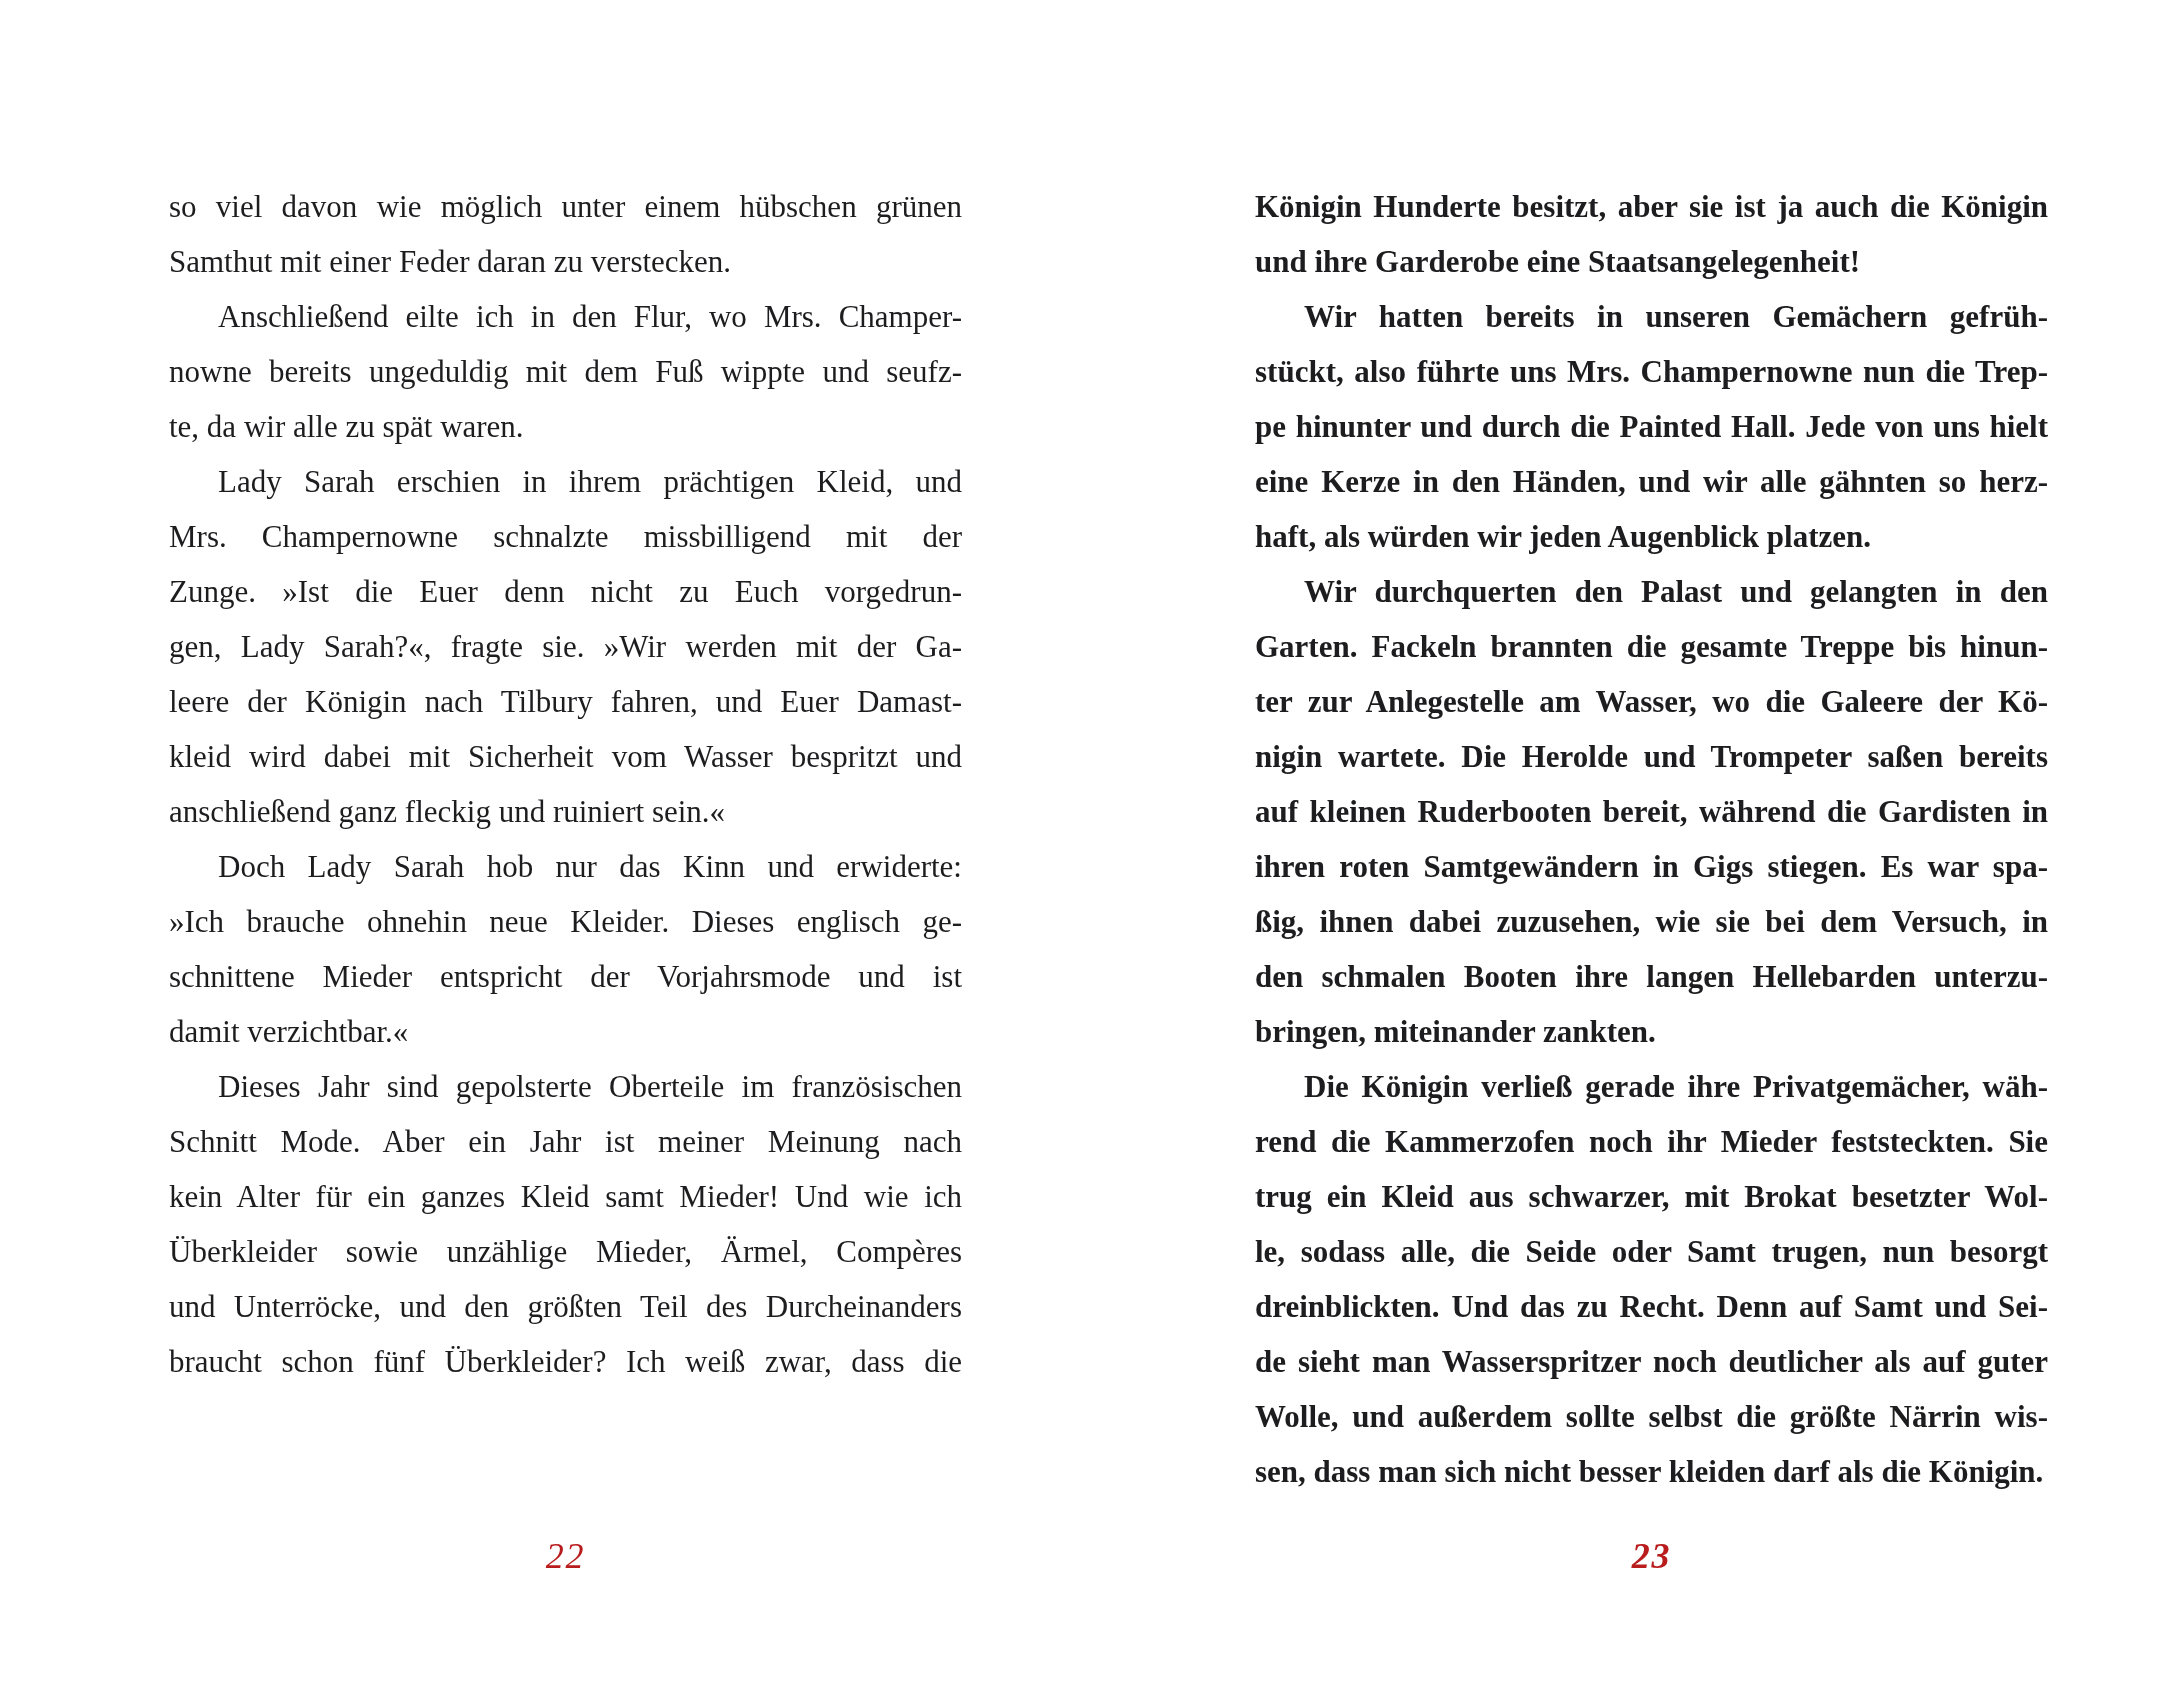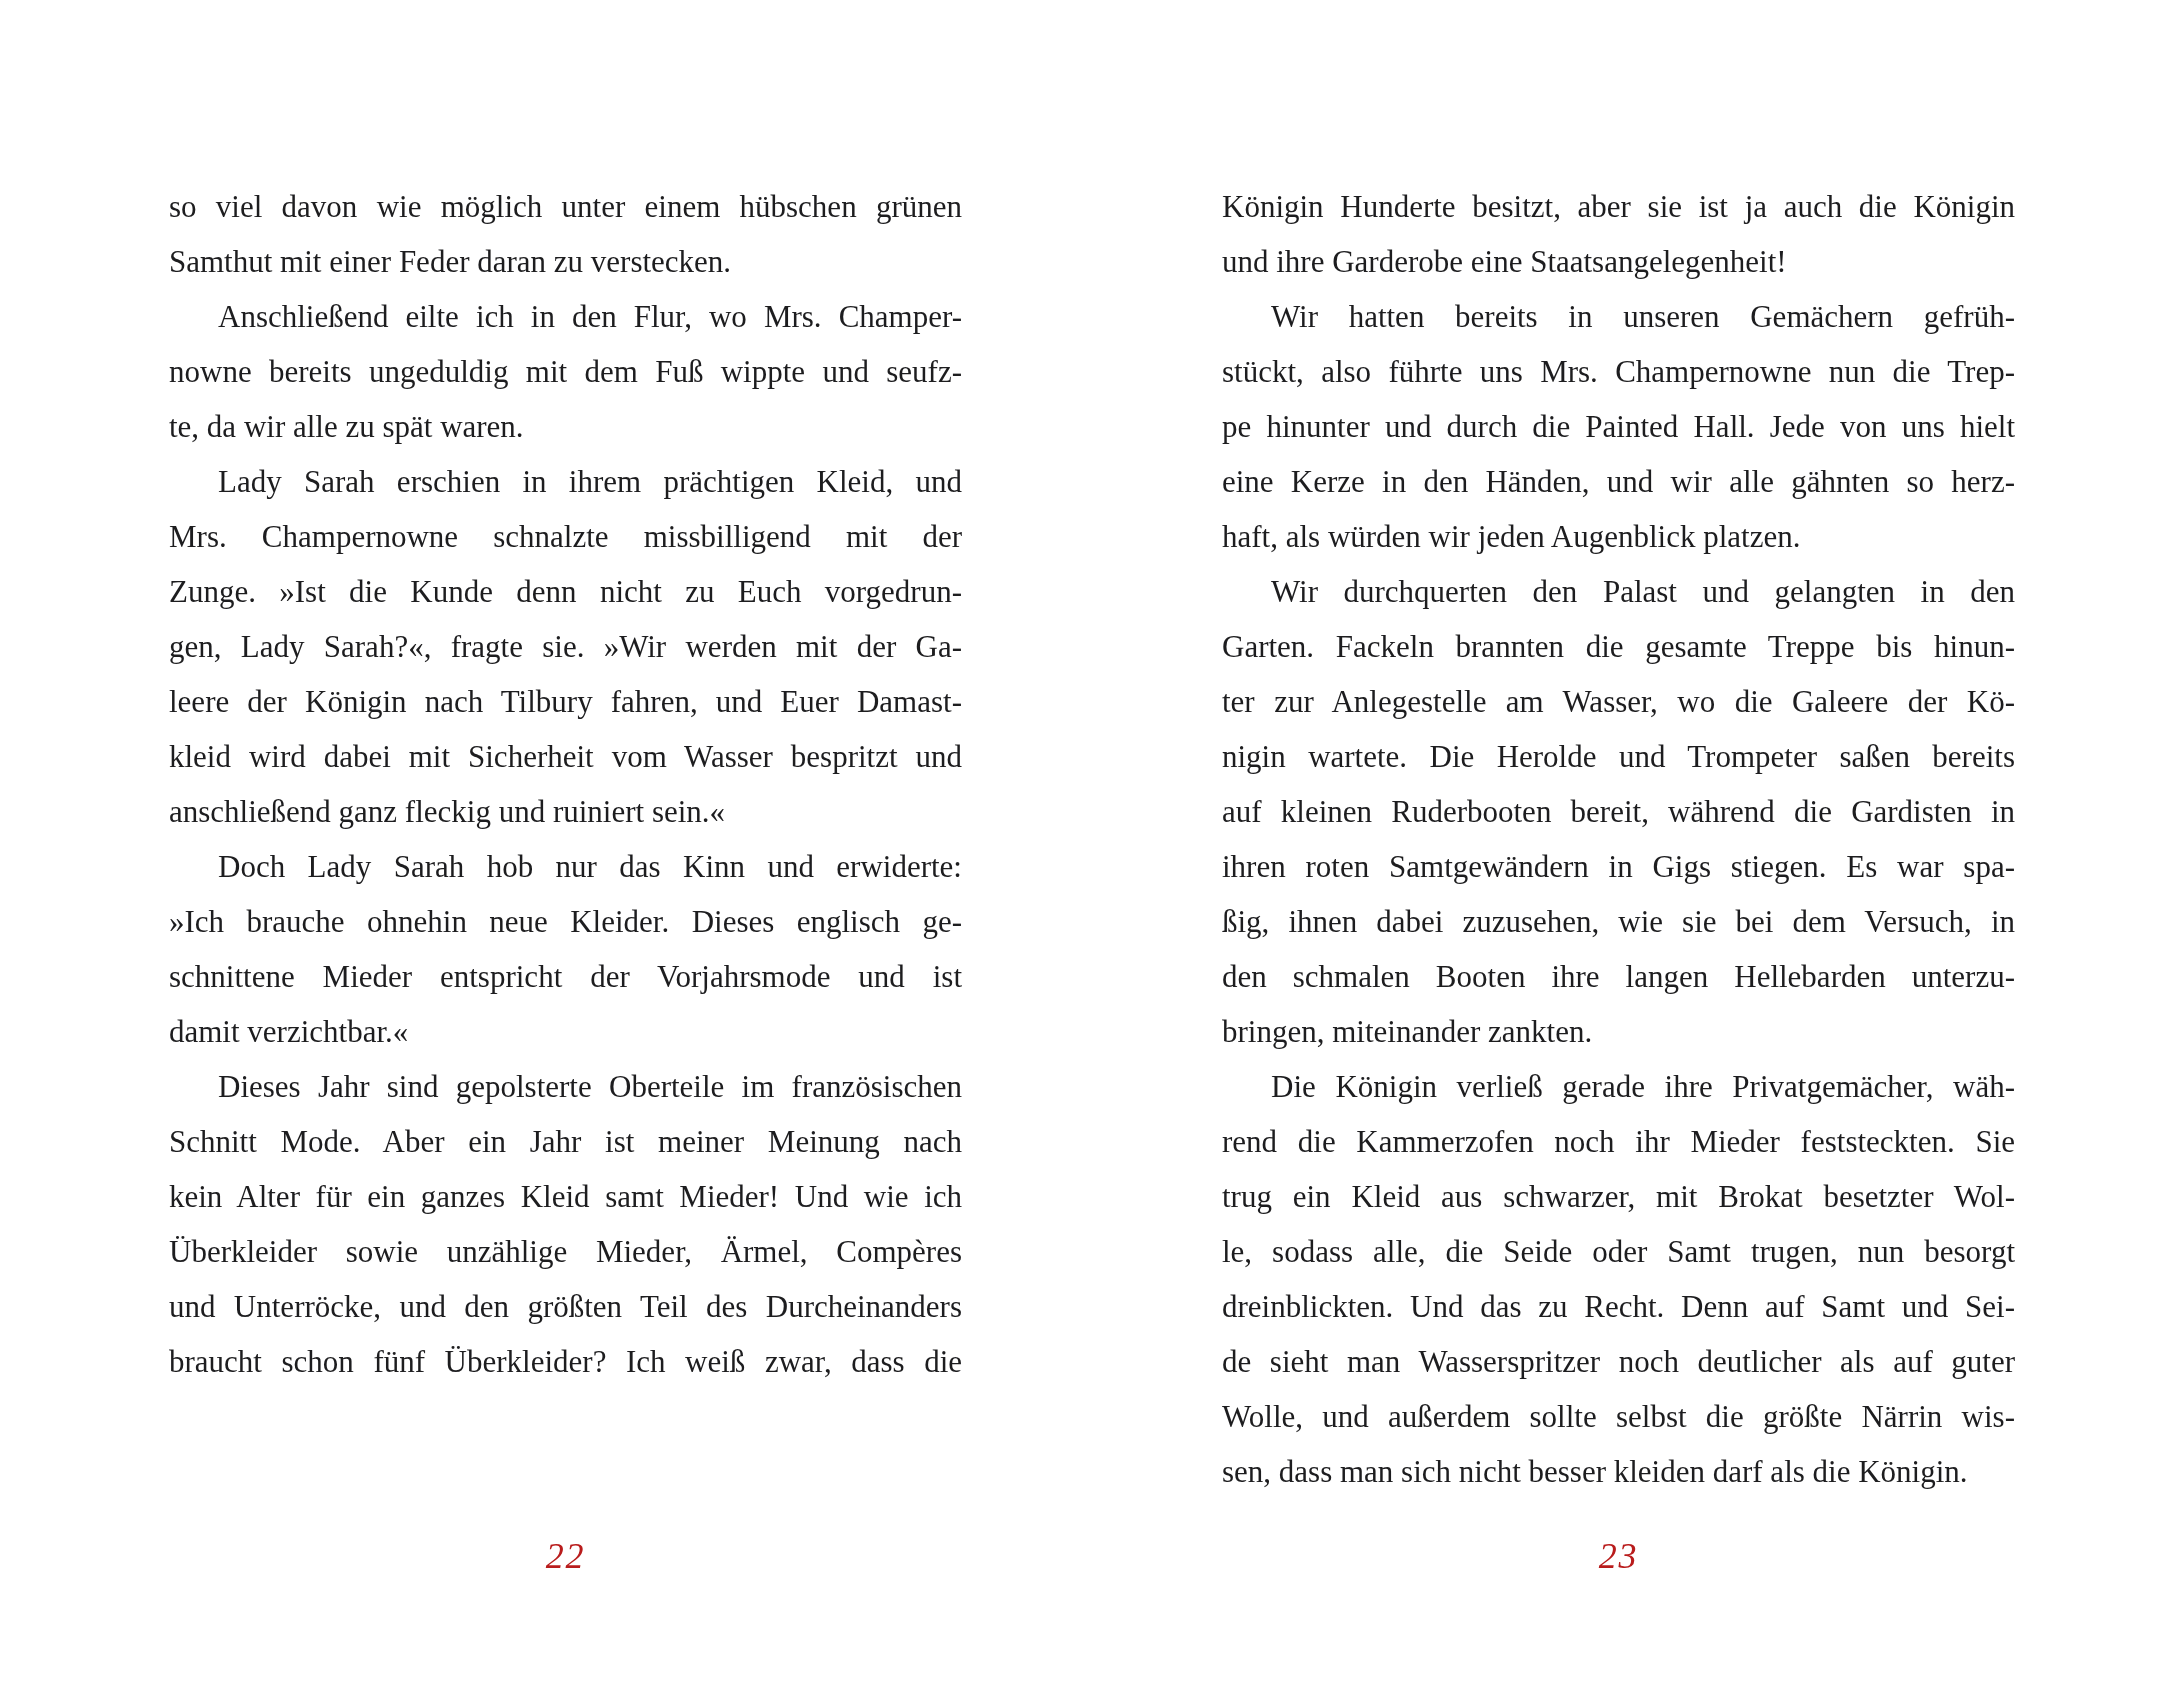--- a/index.html
+++ b/index.html
@@ -14,21 +14,21 @@
     color: #1d1d1f;
     overflow: hidden;
   }
   .spread { position: absolute; inset: 0; border-radius: 14px; }
   .page {
     position: absolute;
     top: 0;
     height: 1698px;
   }
   .page-left  { left: 169px;  width: 793px; }
-  .page-right { left: 1222px; width: 793px; }
+  .page-right { left: 1255px; width: 793px; font-weight: bold; }
   .text-block {
     position: absolute;
     top: 179px;
     left: 0;
     width: 100%;
   }
   .para {
     font-size: 31px;
     line-height: 55px;
     color: #1d1d1f;
@@ -71,21 +71,21 @@
           <span class="line last">Samthut mit einer Feder daran zu verstecken.</span>
         </p>
         <p class="para indent">
           <span class="line">Anschließend eilte ich in den Flur, wo Mrs. Champer-</span>
           <span class="line">nowne bereits ungeduldig mit dem Fuß wippte und seufz-</span>
           <span class="line last">te, da wir alle zu spät waren.</span>
         </p>
         <p class="para indent">
           <span class="line">Lady Sarah erschien in ihrem prächtigen Kleid, und</span>
           <span class="line">Mrs. Champernowne schnalzte missbilligend mit der</span>
-          <span class="line">Zunge. »Ist die Kunde denn nicht zu Euch vorgedrun-</span>
+          <span class="line">Zunge. »Ist die Euer denn nicht zu Euch vorgedrun-</span>
           <span class="line">gen, Lady Sarah?«, fragte sie. »Wir werden mit der Ga-</span>
           <span class="line">leere der Königin nach Tilbury fahren, und Euer Damast-</span>
           <span class="line">kleid wird dabei mit Sicherheit vom Wasser bespritzt und</span>
           <span class="line last">anschließend ganz fleckig und ruiniert sein.«</span>
         </p>
         <p class="para indent">
           <span class="line">Doch Lady Sarah hob nur das Kinn und erwiderte:</span>
           <span class="line">»Ich brauche ohnehin neue Kleider. Dieses englisch ge-</span>
           <span class="line">schnittene Mieder entspricht der Vorjahrsmode und ist</span>
           <span class="line last">damit verzichtbar.«</span>

